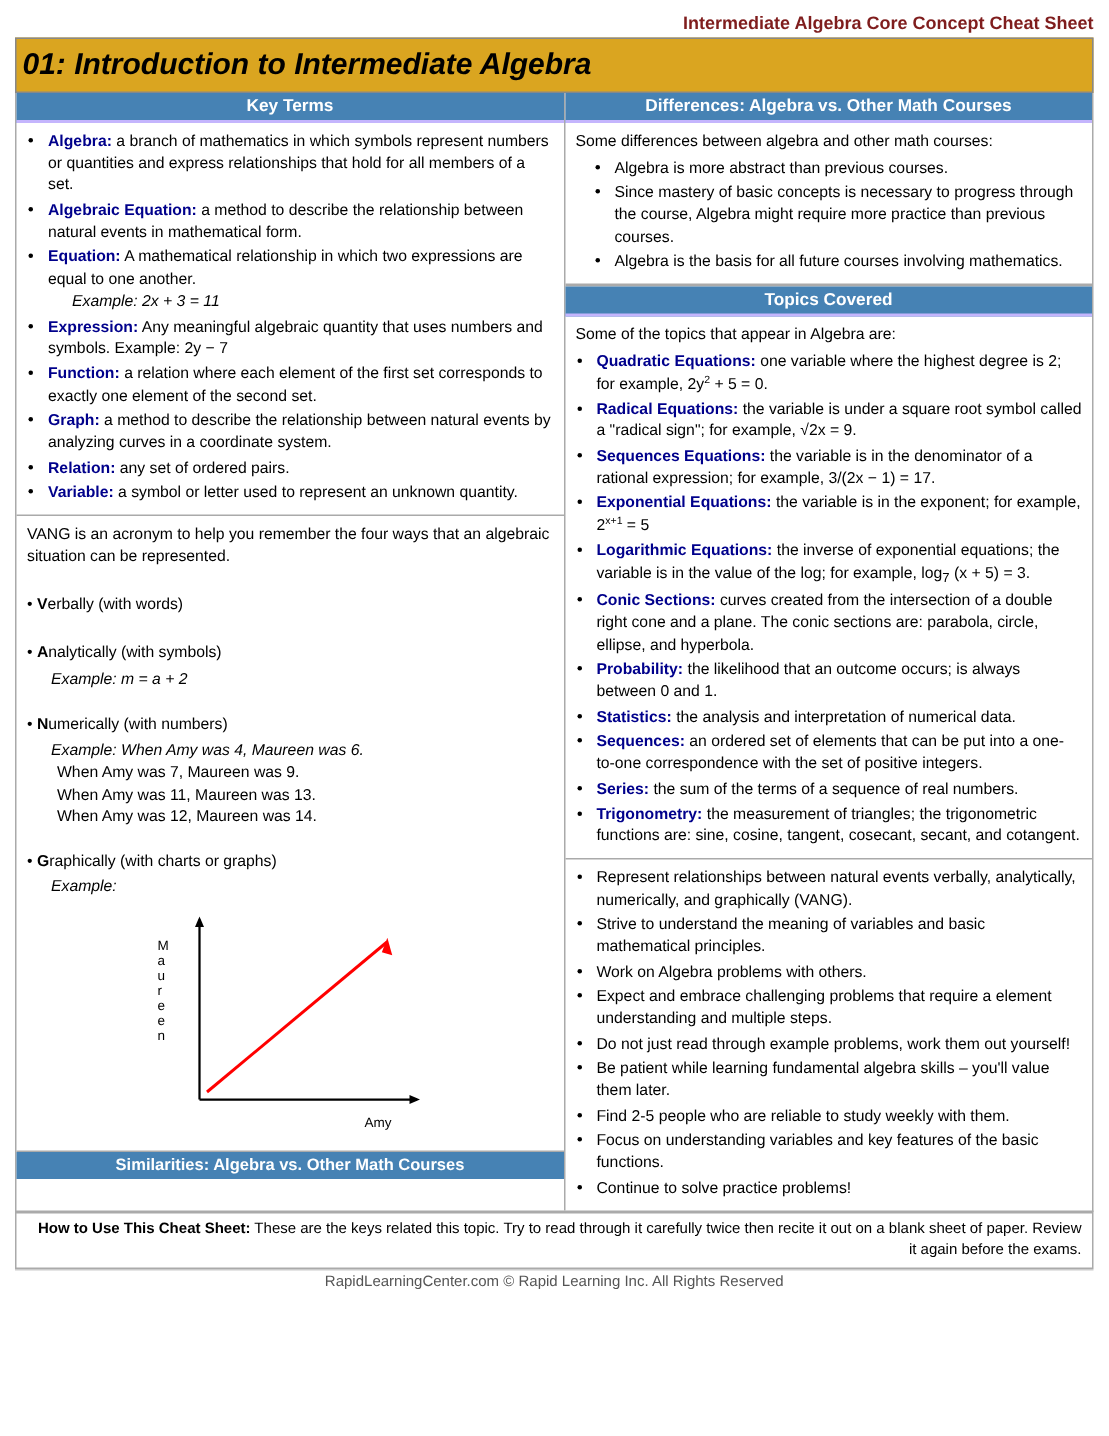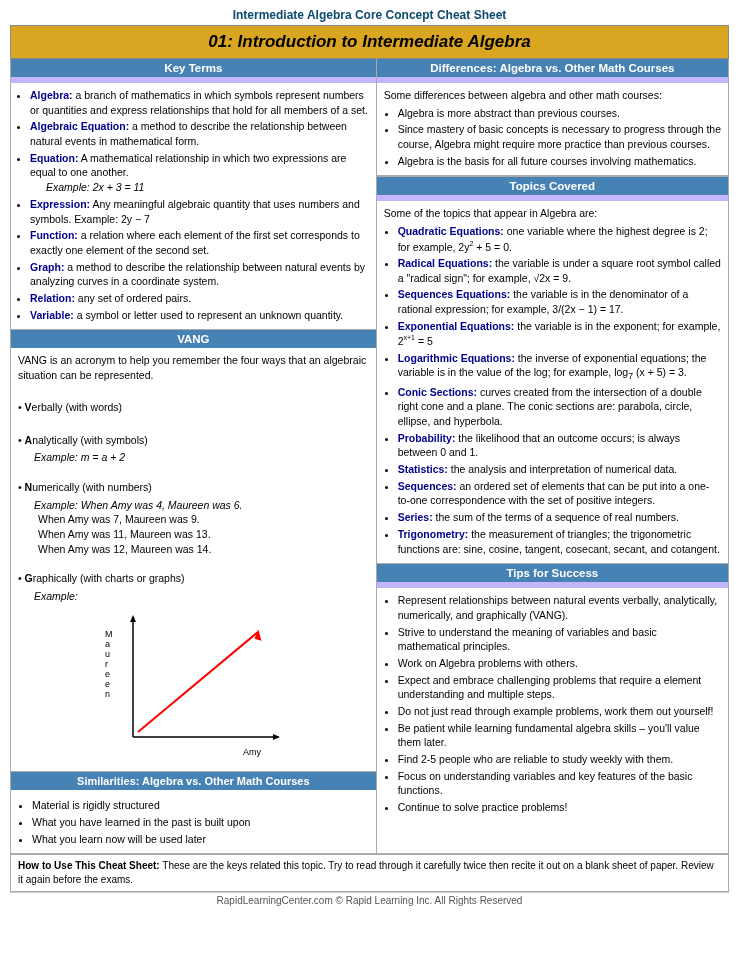--- a/index.html
+++ b/index.html
@@ -9,31 +9,31 @@
       background: #fff;
       width: 739px;
       min-height: 957px;
       color: #000;
     }
     .page-wrapper {
       width: 739px;
       padding: 8px 10px;
     }
     .top-title {
-      color: #0c4a6e;
+      color: #7f1d1d;
       font-size: 12px;
       font-weight: bold;
-      text-align: center;
+      text-align: right;
       margin-bottom: 3px;
     }
     .main-header {
       background: #DAA520;
-      text-align: center;
+      text-align: left;
       padding: 6px 4px;
-      font-size: 17px;
+      font-size: 20px;
       font-weight: bold;
       font-style: italic;
       color: #000;
       border: 1px solid #888;
     }
     .two-col {
       display: flex;
       border: 1px solid #aaa;
       border-top: none;
     }
@@ -44,21 +44,21 @@
     .right-col {
       width: 49%;
     }
     .section-header {
       background: #4682B4;
       color: #fff;
       font-weight: bold;
       text-align: center;
       padding: 3px 6px;
       font-size: 11.5px;
-      border-bottom: 6px solid #c4b5fd;
+      border-bottom: 2px solid #c4b5fd;
     }
     .section-content {
       padding: 5px 7px;
       font-size: 10.5px;
       line-height: 1.4;
     }
     .section-content p {
       margin-bottom: 3px;
     }
     .section-content ul {
@@ -111,20 +111,21 @@
     .tips-section {
       border-top: 1px solid #aaa;
     }
     .footer-note {
       border: 1px solid #aaa;
       border-top: 1px solid #aaa;
       padding: 4px 7px;
       font-size: 10px;
       background: #fff;
       line-height: 1.4;
+      text-align: right;
     }
     .footer-bottom {
       text-align: center;
       font-size: 10px;
       color: #555;
       margin-top: 0;
       padding: 2px 0;
       border-top: 1px solid #ccc;
     }
     sup { font-size: 7px; }
@@ -144,21 +145,21 @@
   <div class="top-title">Intermediate Algebra Core Concept Cheat Sheet</div>
 
   <div class="main-header">01: Introduction to Intermediate Algebra</div>
 
   <div class="two-col">
 
     <div class="left-col">
 
       <div class="section-header">Key Terms</div>
       <div class="section-content">
-        <ul style="list-style:disc; ">
+        <ul style="list-style:disc; margin-left:14px;">
           <li class="bullet-item">
             <span class="term-link">Algebra:</span>
             <span> a branch of mathematics in which symbols represent numbers or quantities and express relationships that hold for all members of a set.</span>
           </li>
           <li class="bullet-item">
             <span class="term-link">Algebraic Equation:</span>
             <span> a method to describe the relationship between natural events in mathematical form.</span>
           </li>
           <li class="bullet-item">
             <span class="term-link">Equation:</span>
@@ -182,21 +183,20 @@
             <span> any set of ordered pairs.</span>
           </li>
           <li class="bullet-item">
             <span class="term-link">Variable:</span>
             <span> a symbol or letter used to represent an unknown quantity.</span>
           </li>
         </ul>
       </div>
 
       <div class="vang-section">
-        <div class="vang-header">VANG</div>
         <div class="section-content">
           <p>VANG is an acronym to help you remember the four ways that an algebraic situation can be represented.</p>
           <br>
           <p>• <strong>V</strong>erbally (with words)</p>
           <br>
           <p>• <strong>A</strong>nalytically (with symbols)</p>
           <span class="example-italic">Example: m = a + 2</span>
           <br>
           <p>• <strong>N</strong>umerically (with numbers)</p>
           <span class="example-italic">Example: When Amy was 4, Maureen was 6.</span>
@@ -232,37 +232,32 @@
 
               <text x="150" y="148" font-size="9" fill="black" font-family="Arial">Amy</text>
             </svg>
           </div>
         </div>
       </div>
 
       <div class="similarities-section">
         <div class="similarities-header">Similarities: Algebra vs. Other Math Courses</div>
         <div class="section-content">
-          <ul style="list-style:disc; margin-left:14px; margin-top:3px;">
-            <li>Material is rigidly structured</li>
-            <li>What you have learned in the past is built upon</li>
-            <li>What you learn now will be used later</li>
-          </ul>
         </div>
       </div>
 
     </div>
 
     <div class="right-col">
 
       <div class="right-top">
         <div class="section-header">Differences: Algebra vs. Other Math Courses</div>
         <div class="section-content">
           <p>Some differences between algebra and other math courses:</p>
-          <ul style="list-style:disc; margin-left:14px; margin-top:3px;">
+          <ul style="list-style:disc; margin-left:26px; margin-top:3px;">
             <li>Algebra is more abstract than previous courses.</li>
             <li>Since mastery of basic concepts is necessary to progress through the course, Algebra might require more practice than previous courses.</li>
             <li>Algebra is the basis for all future courses involving mathematics.</li>
           </ul>
         </div>
       </div>
 
       <div class="topics-section">
         <div class="section-header">Topics Covered</div>
         <div class="section-content">
@@ -277,21 +272,20 @@
             <li><span class="term-link">Probability:</span> the likelihood that an outcome occurs; is always between 0 and 1.</li>
             <li><span class="term-link">Statistics:</span> the analysis and interpretation of numerical data.</li>
             <li><span class="term-link">Sequences:</span> an ordered set of elements that can be put into a one-to-one correspondence with the set of positive integers.</li>
             <li><span class="term-link">Series:</span> the sum of the terms of a sequence of real numbers.</li>
             <li><span class="term-link">Trigonometry:</span> the measurement of triangles; the trigonometric functions are: sine, cosine, tangent, cosecant, secant, and cotangent.</li>
           </ul>
         </div>
       </div>
 
       <div class="tips-section">
-        <div class="section-header">Tips for Success</div>
         <div class="section-content">
           <ul style="list-style:disc; margin-left:14px;">
             <li>Represent relationships between natural events verbally, analytically, numerically, and graphically (VANG).</li>
             <li>Strive to understand the meaning of variables and basic mathematical principles.</li>
             <li>Work on Algebra problems with others.</li>
             <li>Expect and embrace challenging problems that require a element understanding and multiple steps.</li>
             <li>Do not just read through example problems, work them out yourself!</li>
             <li>Be patient while learning fundamental algebra skills – you'll value them later.</li>
             <li>Find 2-5 people who are reliable to study weekly with them.</li>
             <li>Focus on understanding variables and key features of the basic functions.</li>

